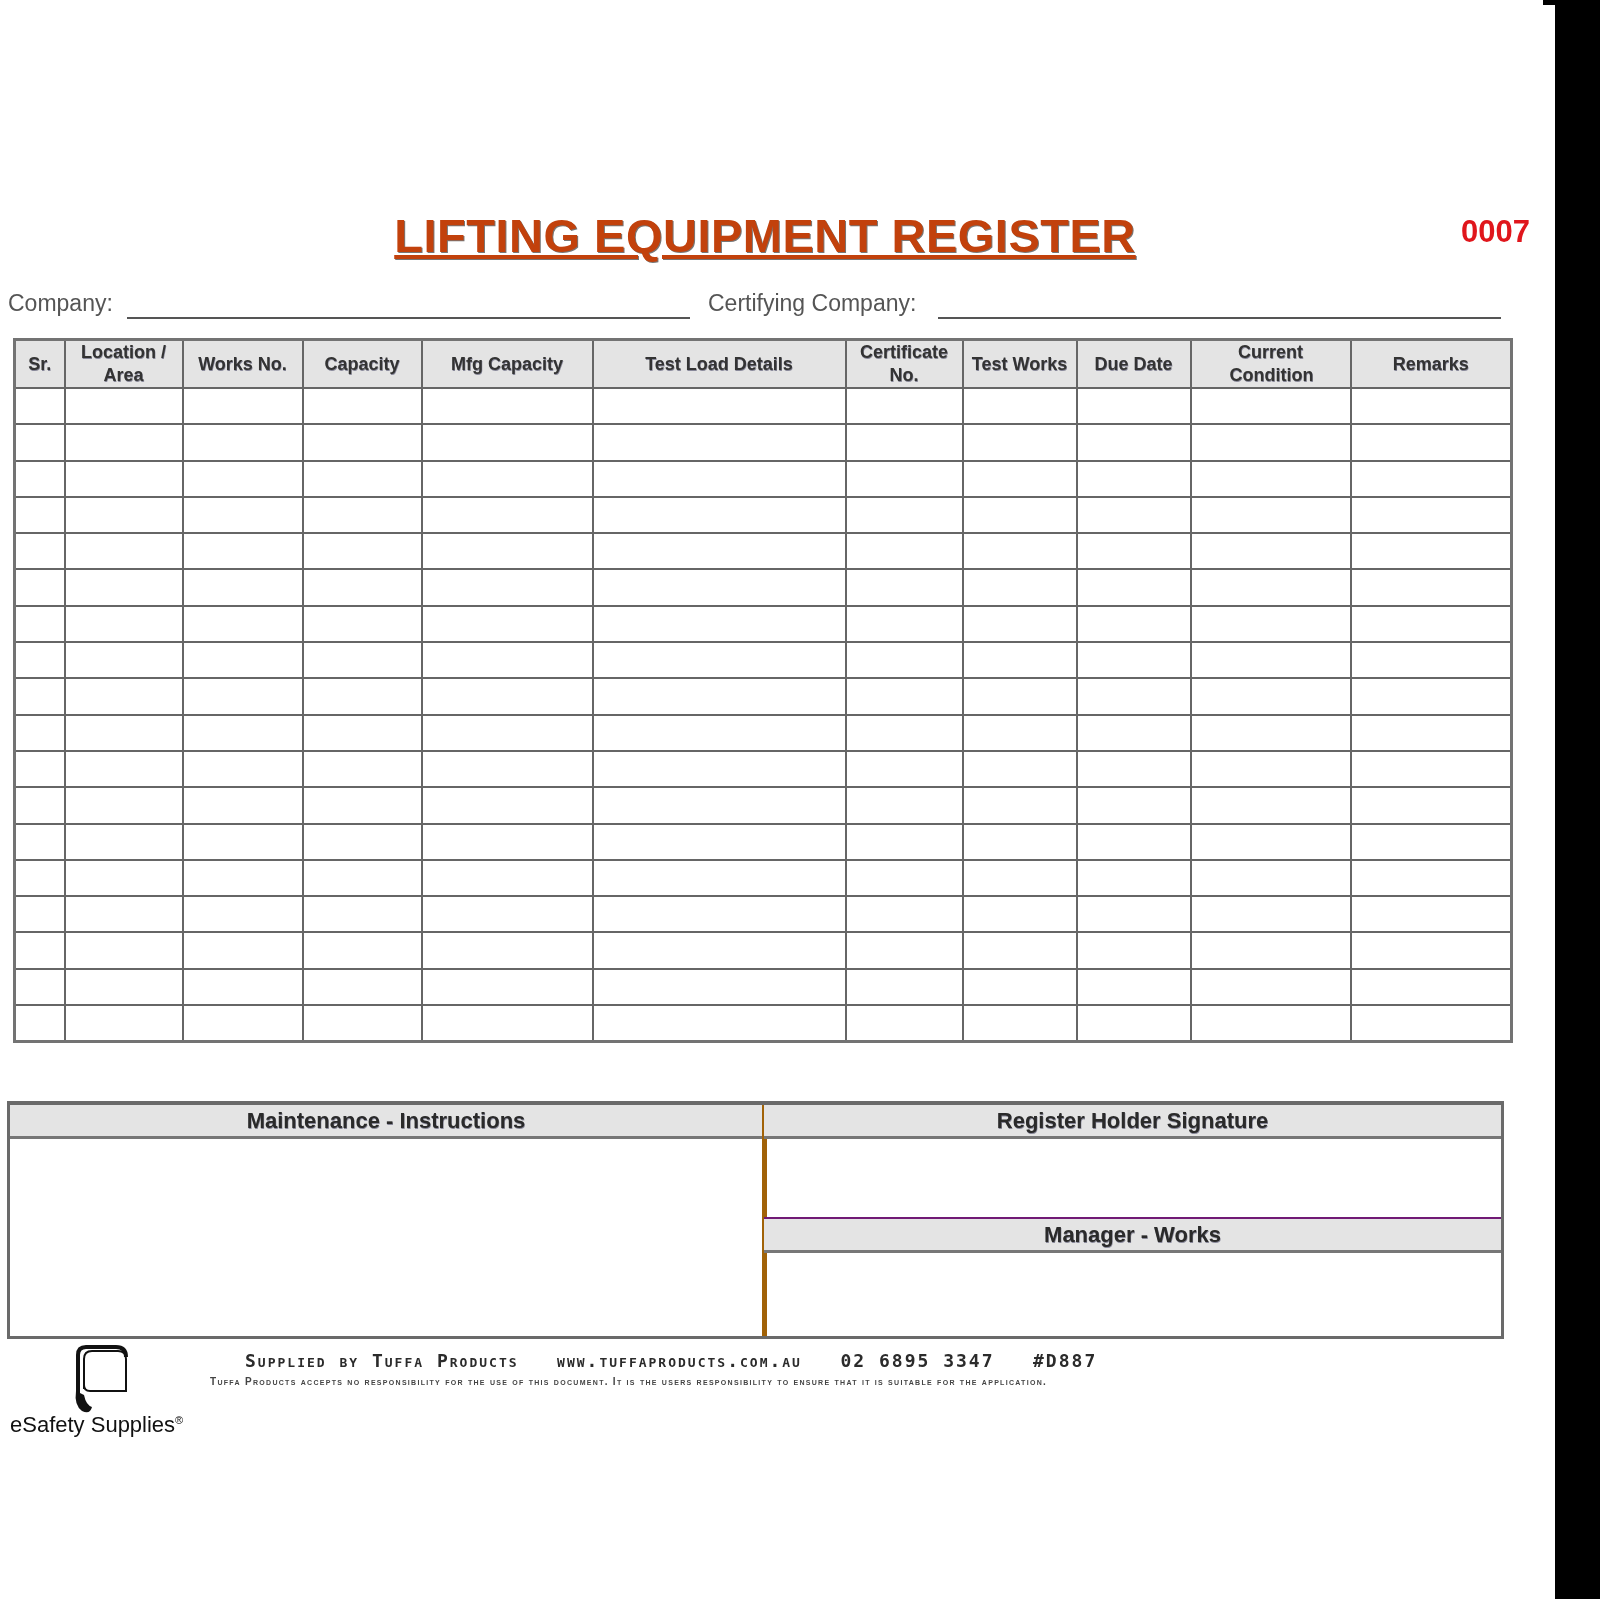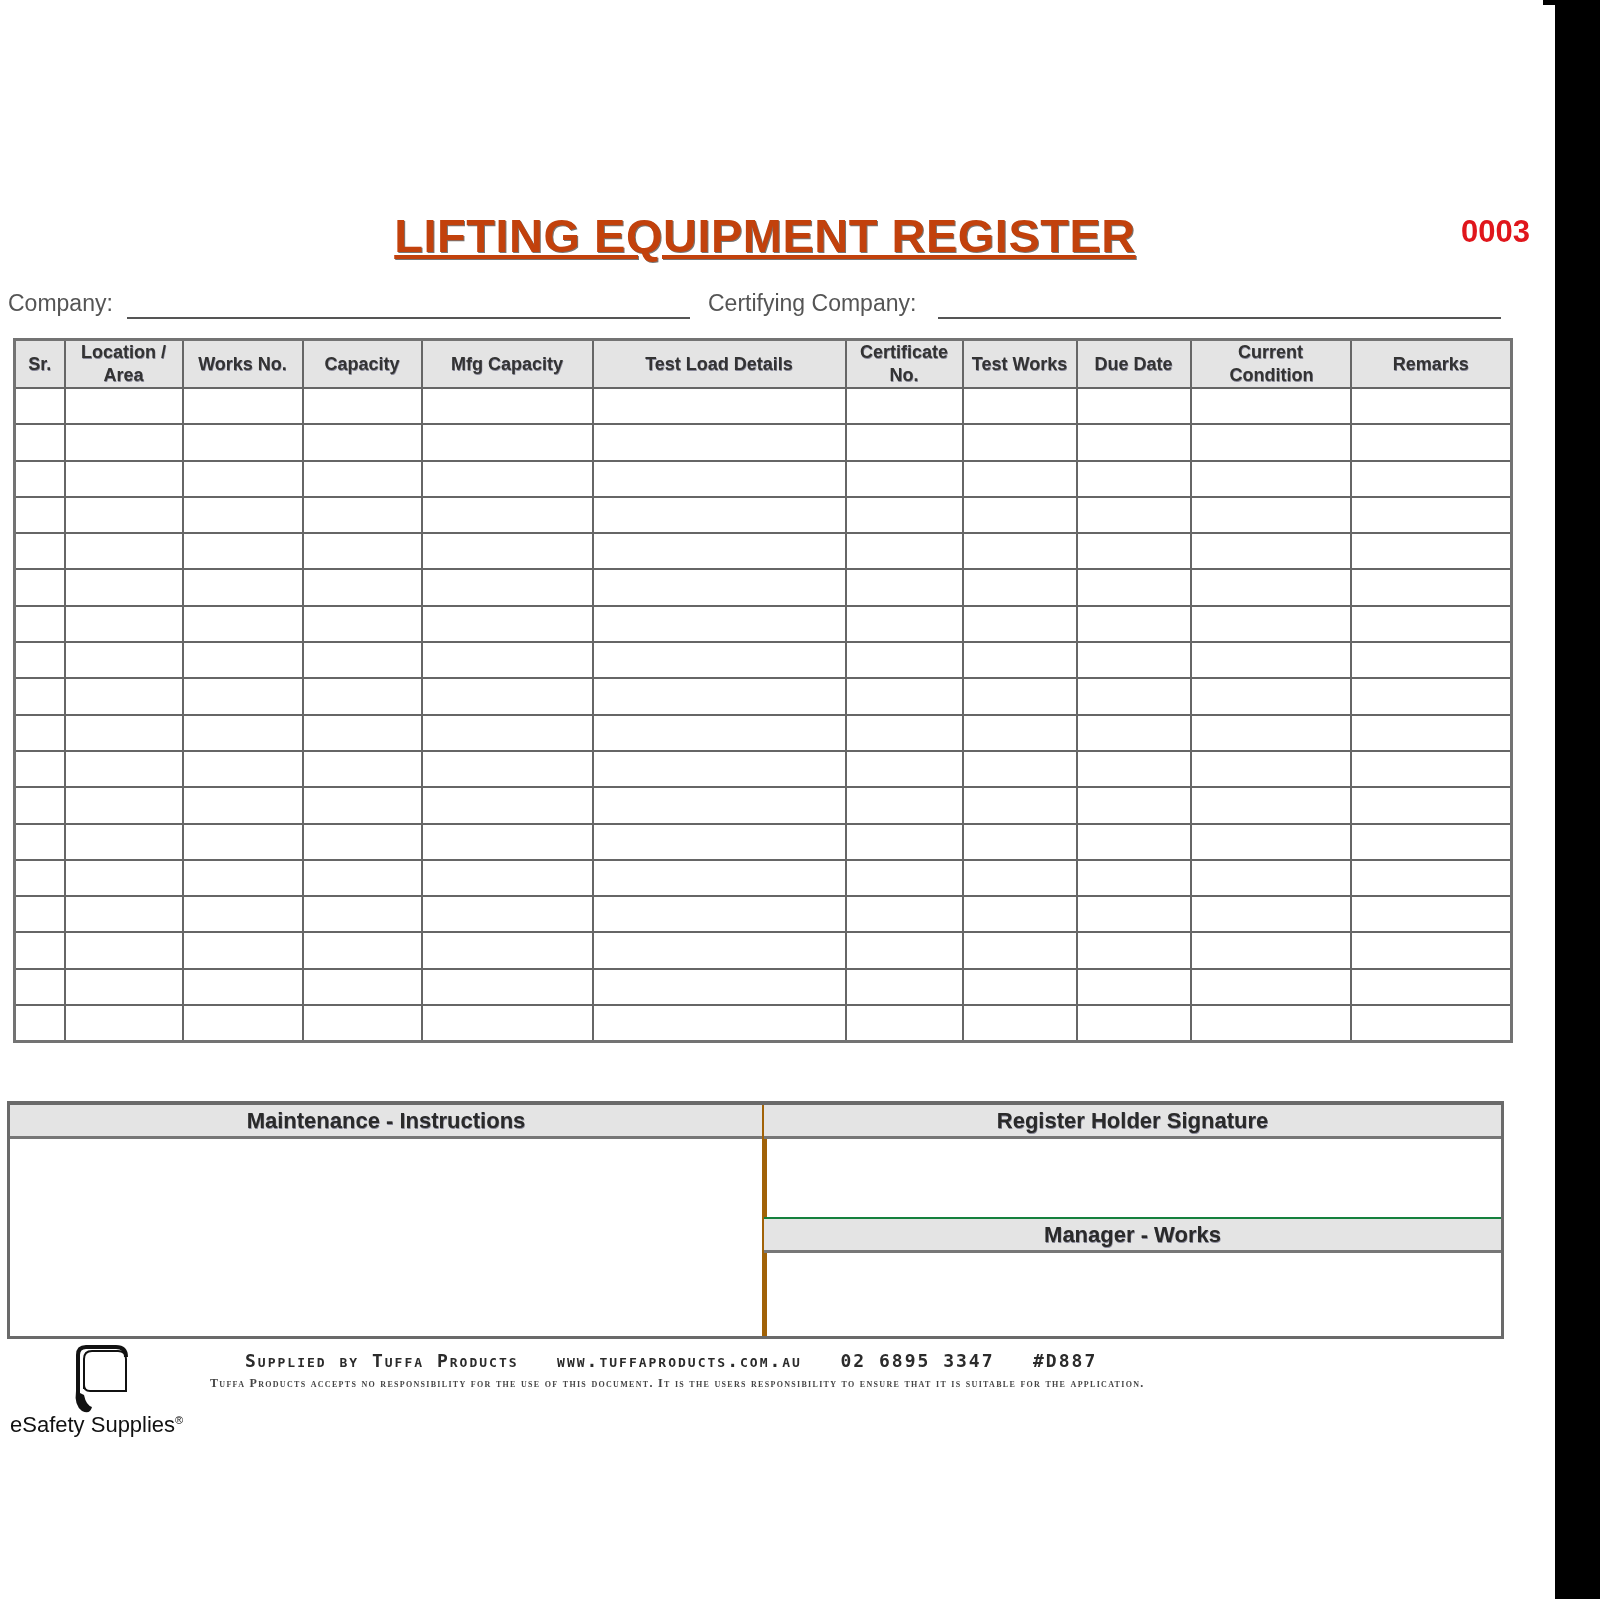--- a/index.html
+++ b/index.html
@@ -77,53 +77,53 @@
   .panel-head {
     background: #e4e4e4;
     height: 31px;
     border-bottom: 3px solid #777;
     text-align: center;
     font-weight: bold; font-size: 22px; line-height: 31px;
     color: #2a2a2a;
     text-shadow: 0.5px 0.5px 0 #889;
   }
   .panel-body { height: 76px; }
-  .panel-head.mid { border-top: 2px solid #15803d; }
+  .panel-head.mid { border-top: 2px solid #701a75; }
 
   .footer-line1 {
     position: absolute; left: 245px; top: 1350px;
     font-family: "DejaVu Sans Mono", monospace;
     font-weight: bold; font-size: 18px; color: #2b2b2b;
     letter-spacing: 2px; white-space: pre;
     font-variant: small-caps;
   }
   .footer-line2 {
     position: absolute; left: 210px; top: 1376px; width: 1240px;
-    font-family: Liberation Serif, serif;
-    font-weight: bold; font-size: 12px; color: #444;
+    font-family: Liberation Sans, sans-serif;
+    font-weight: bold; font-size: 10px; color: #444;
     letter-spacing: 1.3px; white-space: nowrap;
     font-variant: small-caps;
   }
   .logo {
     position: absolute; left: 70px; top: 1343px; width: 70px; height: 72px;
   }
   .logo-text {
     position: absolute; left: 10px; top: 1412px;
     font-size: 22px; color: #111;
   }
   .logo-text sup { font-size: 11px; }
 </style>
 </head>
 <body>
 
 <div class="black-notch"></div>
 <div class="black-strip"></div>
 
 <div class="title">LIFTING EQUIPMENT REGISTER</div>
-<div class="serial" style="color: rgb(224, 22, 28);">0003</div>
+<div class="serial" style="color: rgb(224, 22, 28);">0007</div>
 
 <span class="field-label" style="left:8px">Company:</span>
 <div class="field-line" style="left:127px; width:563px"></div>
 <span class="field-label" style="left:708px">Certifying Company:</span>
 <div class="field-line" style="left:938px; width:563px"></div>
 
 <table class="register">
   <colgroup>
     <col style="width:50px">
       <col style="width:118px">

